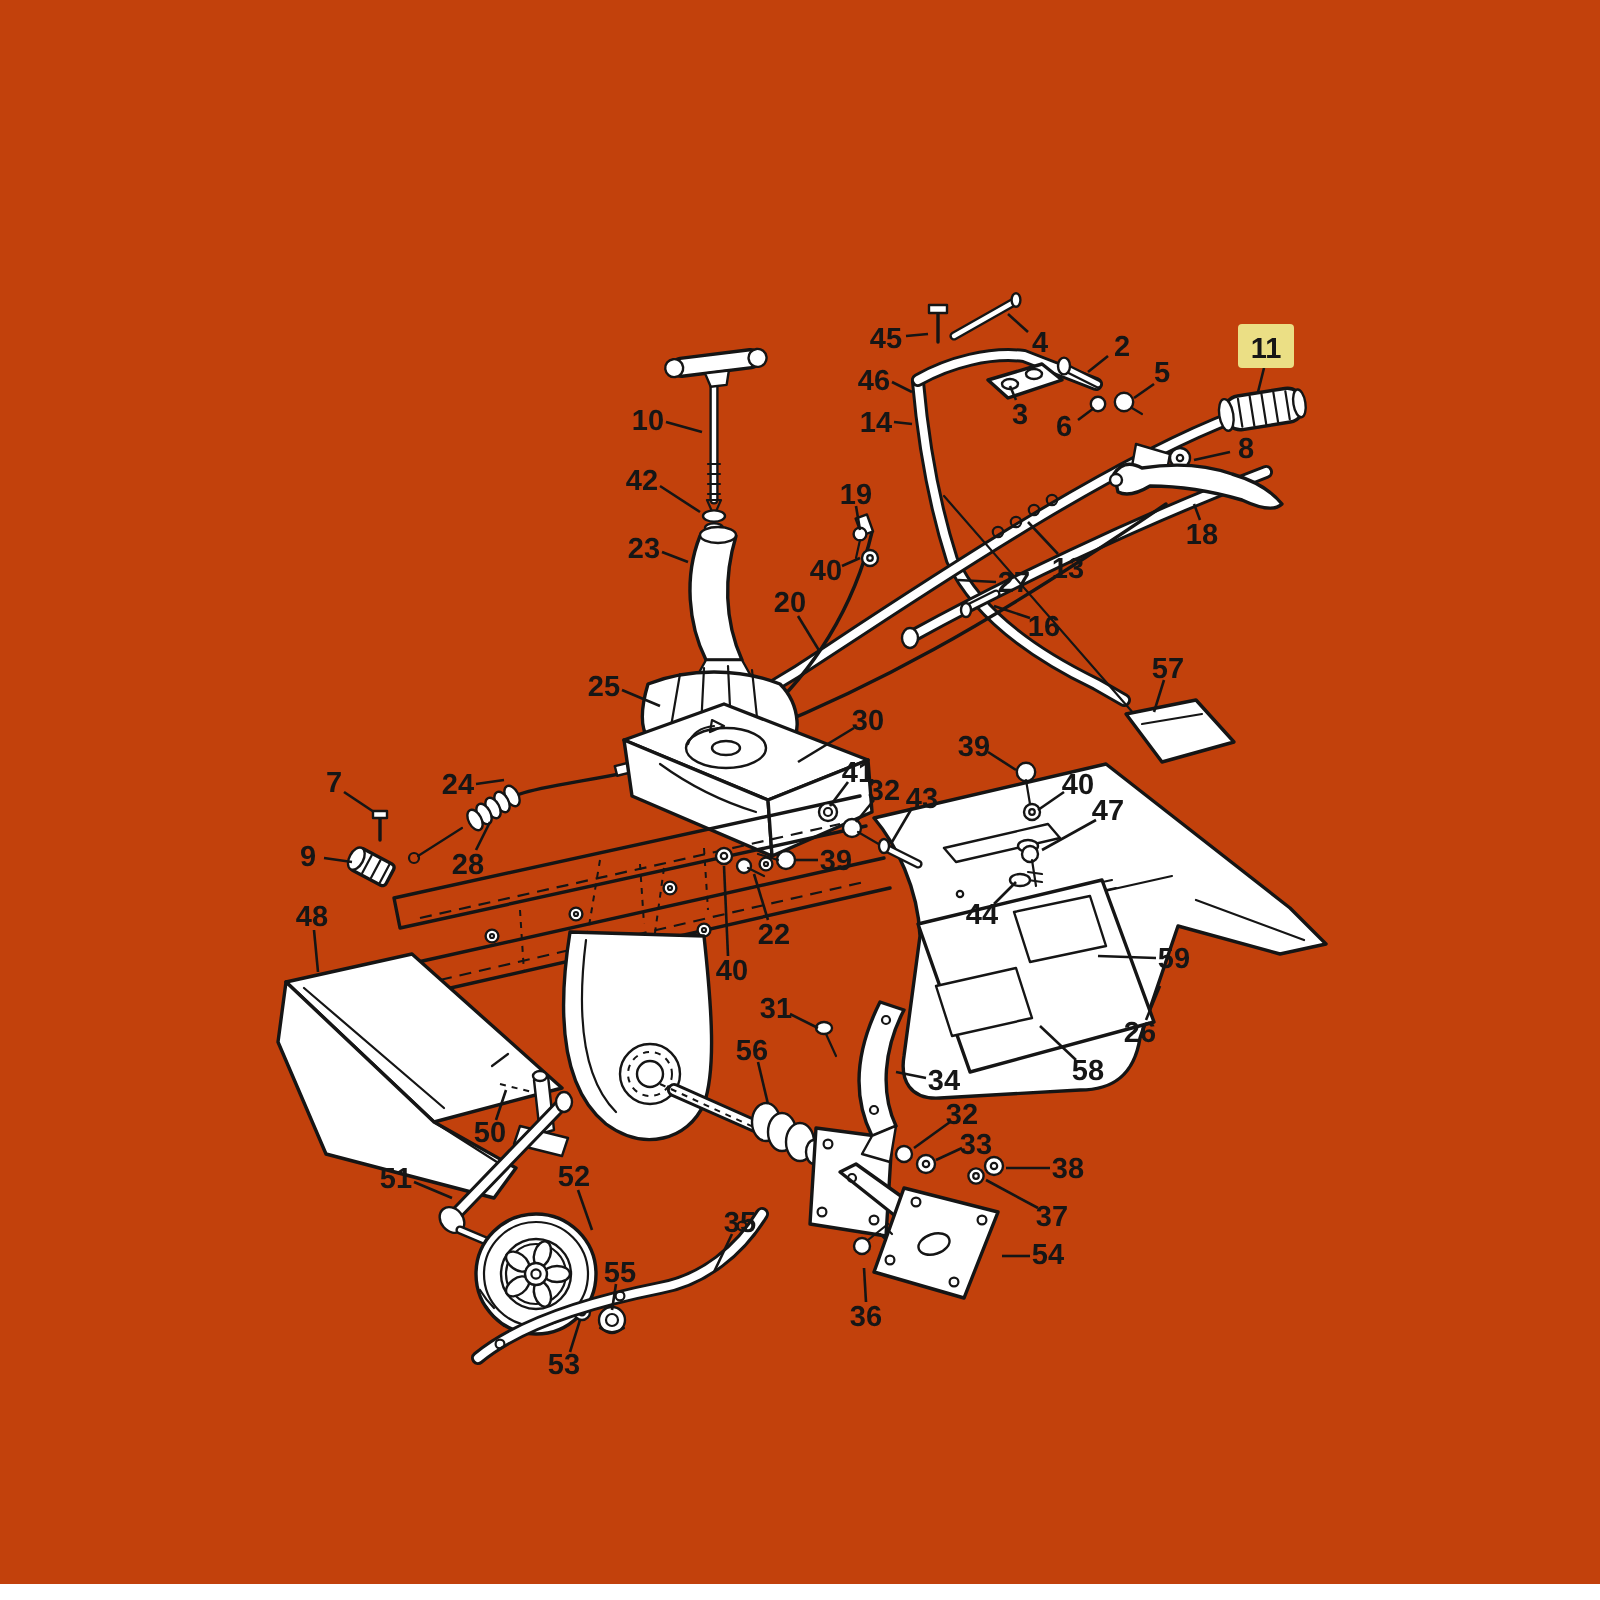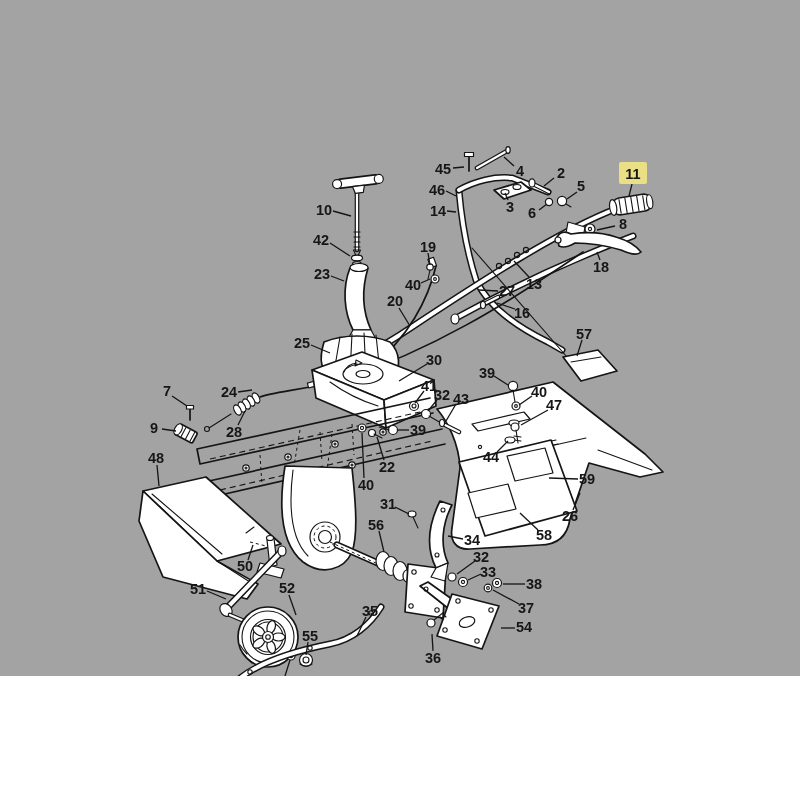--- a/index.html
+++ b/index.html
@@ -1,16 +1,16 @@
 <!DOCTYPE html>
 <html><head>
 <meta charset="utf-8">
 <style>
   html,body{margin:0;padding:0;background:#ffffff;}
-  #stage{position:relative;width:800px;height:676px;background:#a3a3a3;overflow:hidden;
+  #stage{position:relative;width:800px;height:792px;background:#c2410c;overflow:hidden;
          font-family:"Liberation Sans",sans-serif;}
   svg{position:absolute;left:0;top:0;}
   .ln   {fill:none;stroke:#151515;stroke-width:1.7;stroke-linecap:round;stroke-linejoin:round;}
   .ln2  {fill:none;stroke:#151515;stroke-width:1.1;stroke-linecap:round;stroke-linejoin:round;}
   .fw   {fill:#ffffff;stroke:#151515;stroke-width:1.7;stroke-linejoin:round;}
   .fw2  {fill:#ffffff;stroke:#151515;stroke-width:1.2;stroke-linejoin:round;}
   .dash {fill:none;stroke:#151515;stroke-width:1.1;stroke-dasharray:6 4;}
   .dash2{fill:none;stroke:#151515;stroke-width:1;stroke-dasharray:3 3;}
   .tube-o{fill:none;stroke:#151515;stroke-width:7;stroke-linecap:round;}
   .tube-i{fill:none;stroke:#ffffff;stroke-width:4;stroke-linecap:round;}

